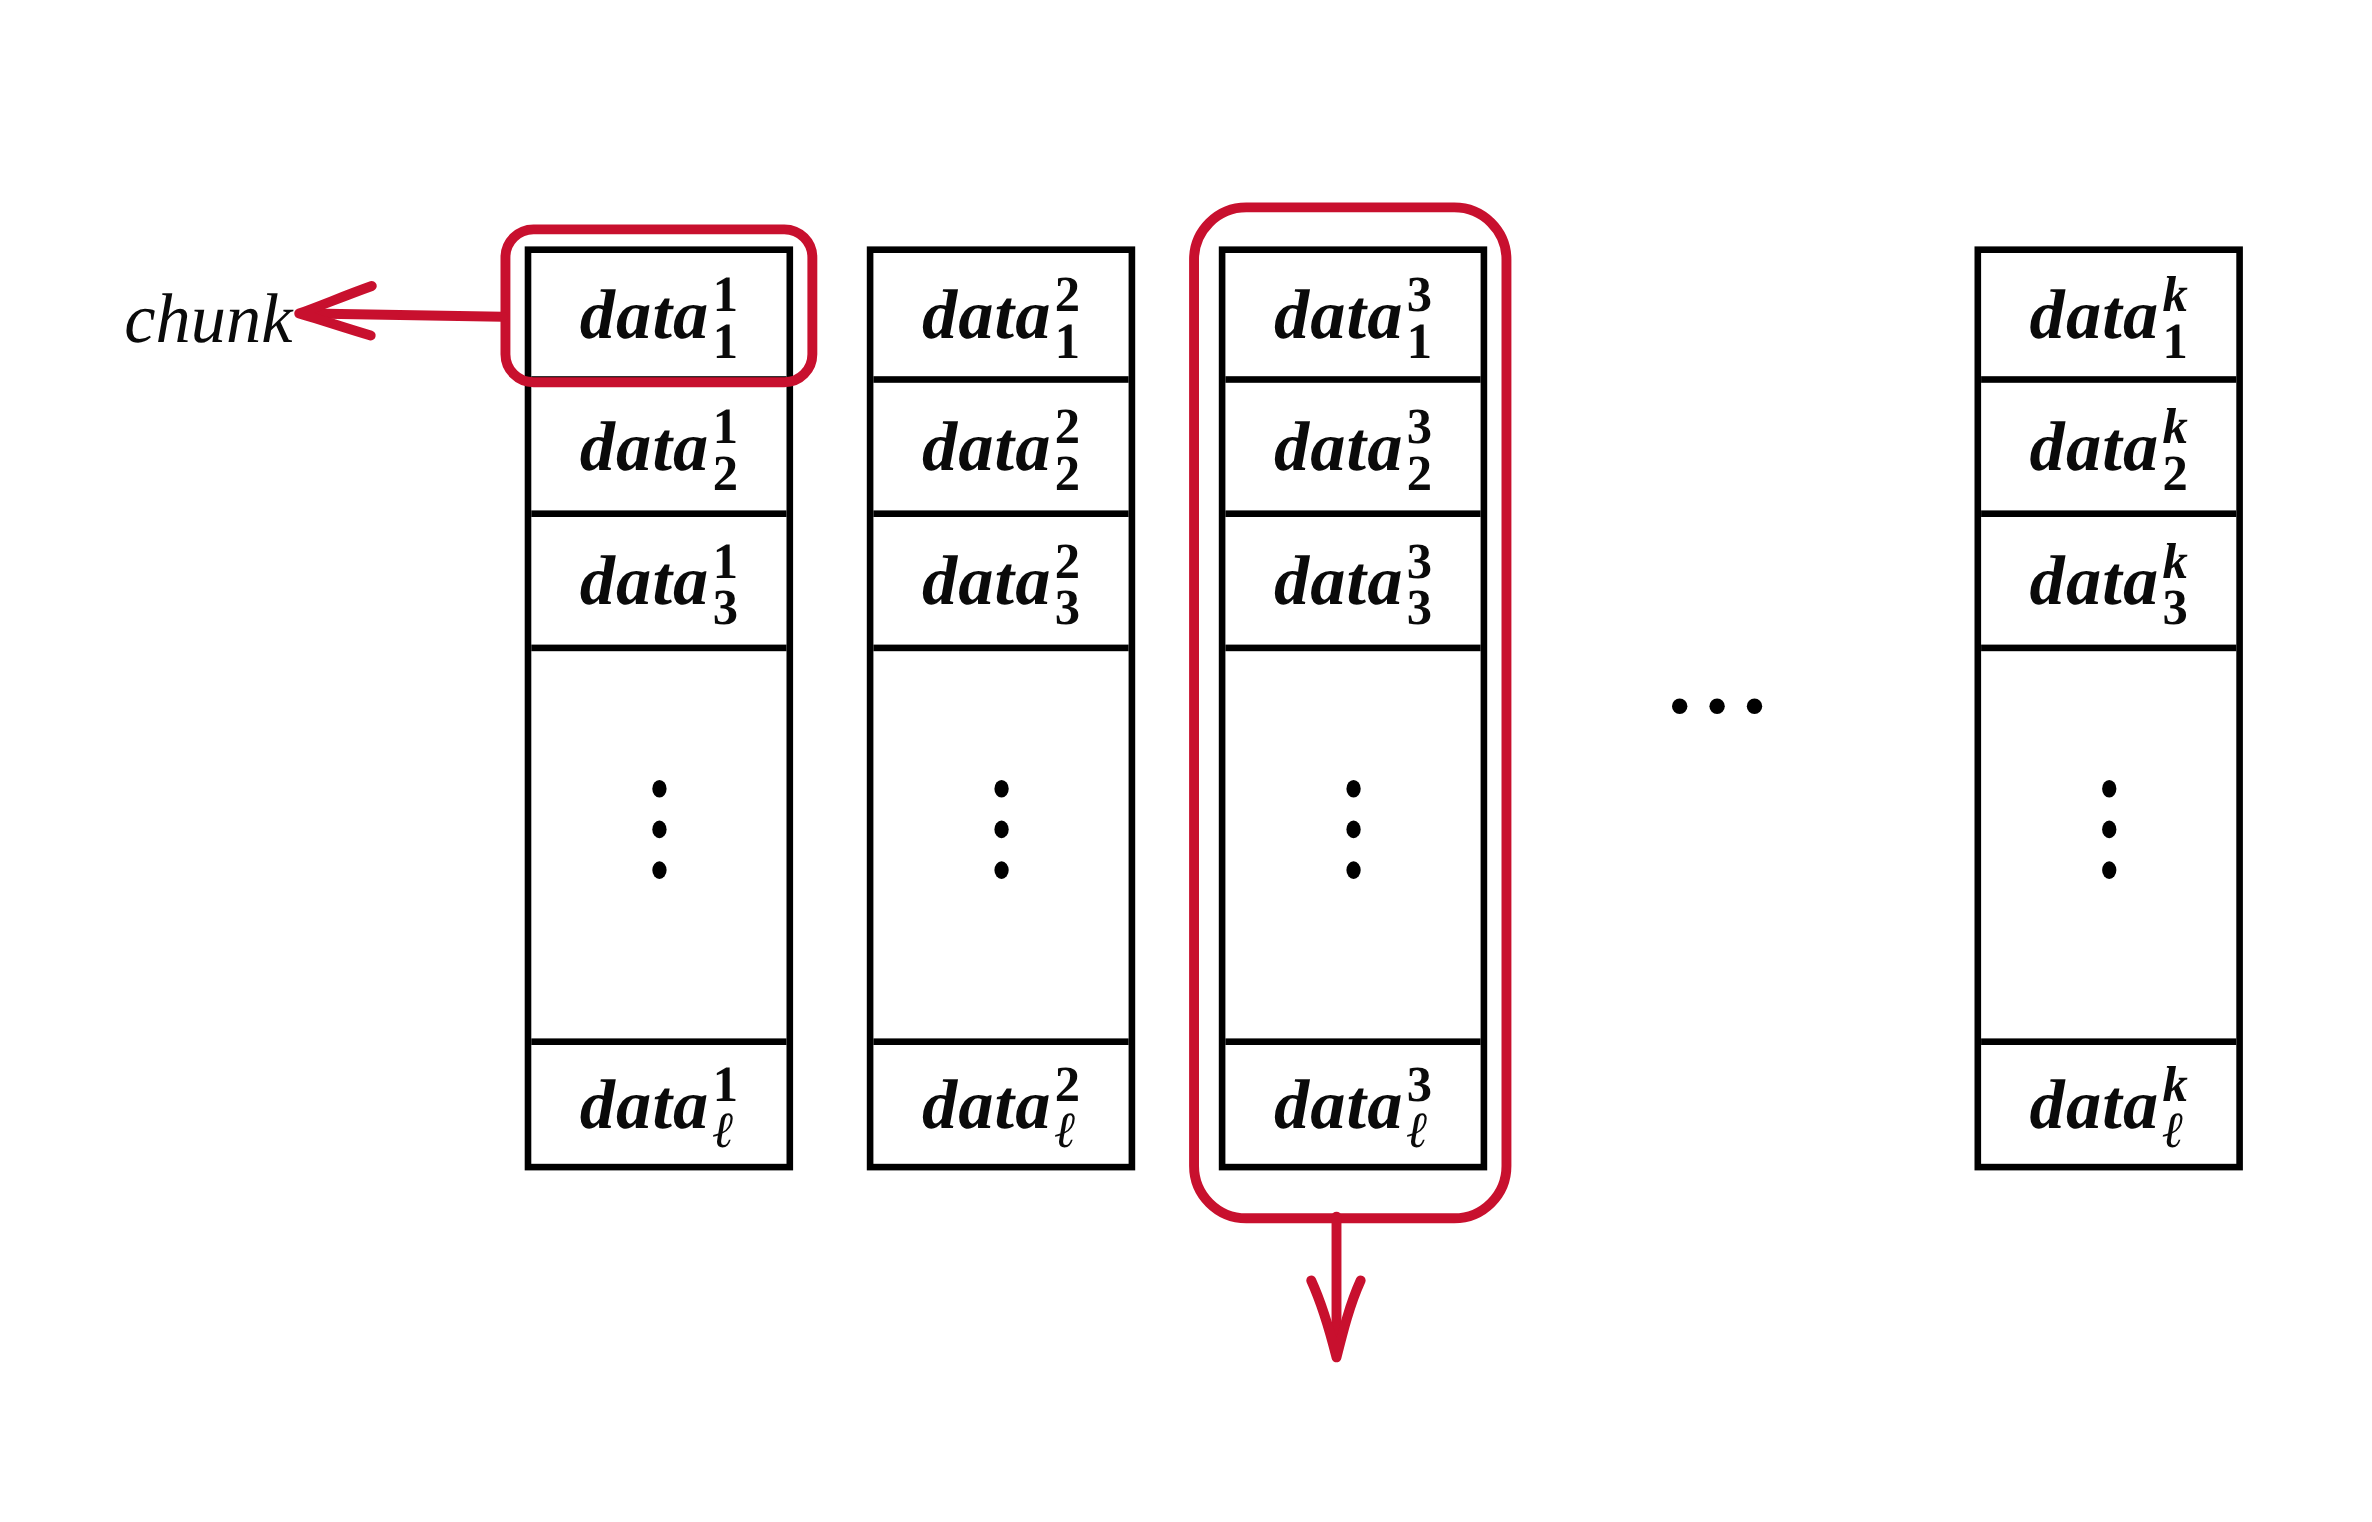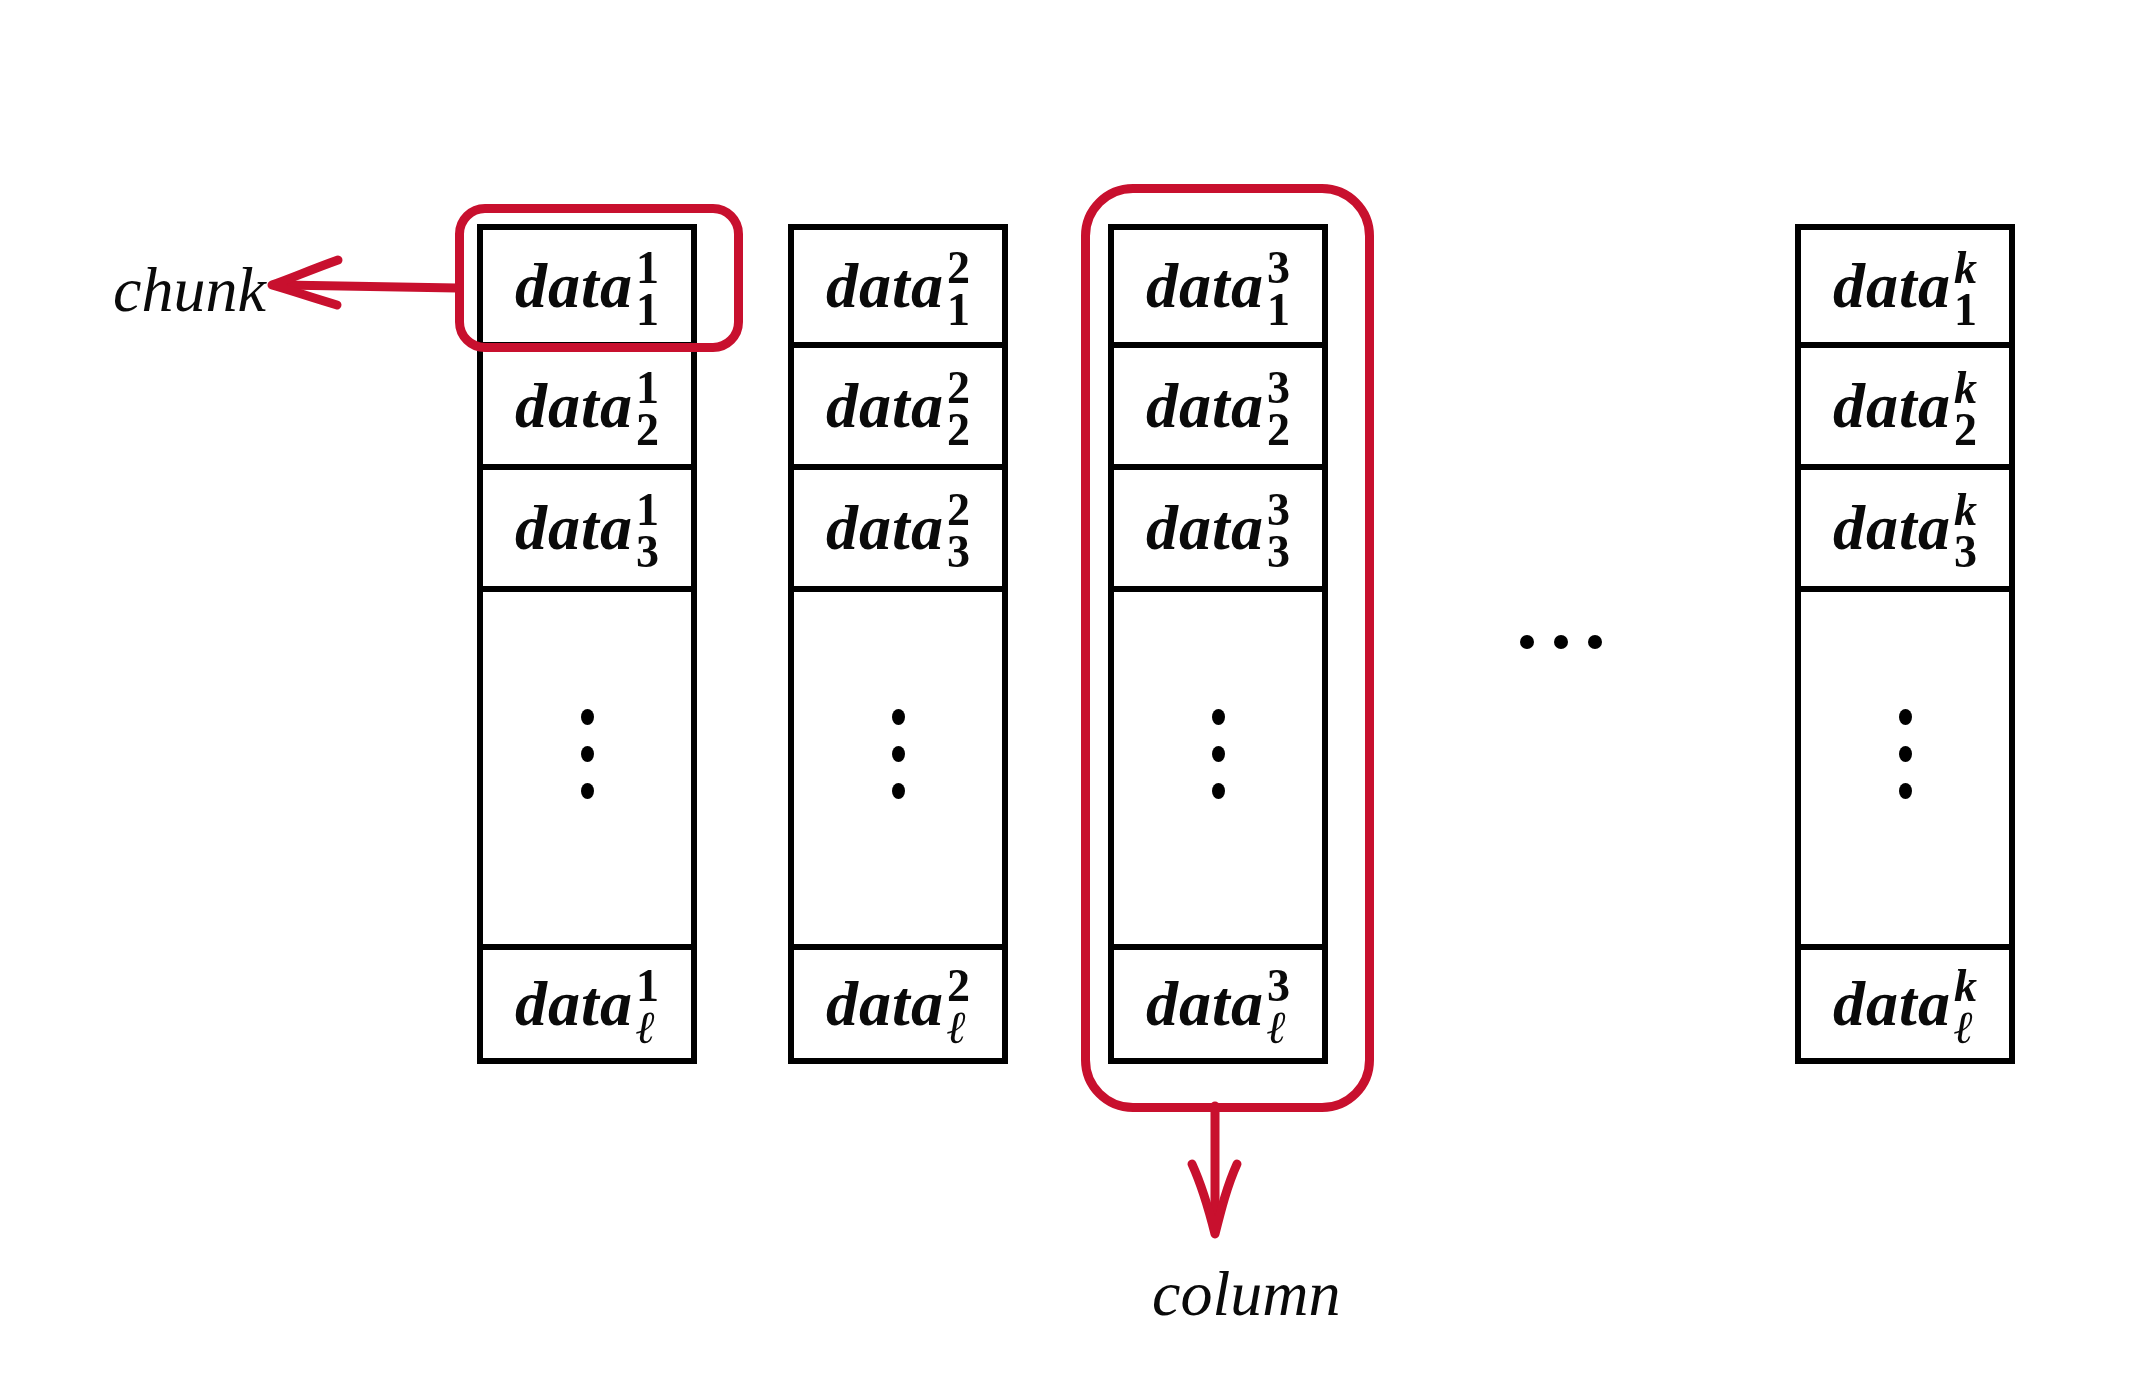--- a/index.html
+++ b/index.html
@@ -5,21 +5,21 @@
   html,body{margin:0;padding:0;background:#ffffff;}
   #canvas{
     position:relative;
     width:2156px;height:1384px;
     background:#ffffff;
     font-family:"Liberation Serif","DejaVu Serif",serif;
     overflow:hidden;
   }
   
   .col{
-    position:absolute;top:224px;width:220px;height:840px;
+    position:absolute;top:224px;width:244px;height:840px;
     border:6px solid #000;background:#fff;
     display:flex;flex-direction:column;box-sizing:border-box;
   }
   .c1{left:477px}.c2{left:788px}.c3{left:1108px}.c4{left:1795px}
   .cell{
     display:flex;align-items:center;justify-content:center;
     box-sizing:border-box;
   }
   .cell + .cell{border-top:6px solid #000;}
   .r1{height:112px}.r2{height:122px}.r3{height:122px}.rbig{height:358px}.rl{height:114px}
@@ -256,15 +256,14 @@
   <div class="annot" id="chunk-label">chunk</div>
   <svg class="arrow" id="chunk-arrow" width="215" height="95" viewBox="0 0 215 95">
     <path d="M28,45 L202,48" stroke="#c8102e" stroke-width="9" fill="none" stroke-linecap="round"></path>
     <path d="M83,20 C55,30 37,38 17,45 C38,51 58,58 82,65" stroke="#c8102e" stroke-width="9" fill="none" stroke-linecap="round" stroke-linejoin="round"></path>
   </svg>
 
   <svg class="arrow" id="column-arrow" width="80" height="145" viewBox="0 0 80 145">
     <path d="M37,6 L37,128" stroke="#c8102e" stroke-width="9" fill="none" stroke-linecap="round"></path>
     <path d="M14,64 C24,86 31,110 37,134 M59,64 C49,86 43,110 37,134" stroke="#c8102e" stroke-width="9" fill="none" stroke-linecap="round" stroke-linejoin="round"></path>
   </svg>
-  <div class="annot" id="column-label">column</div>
 
 </div>
 
 </body></html>

